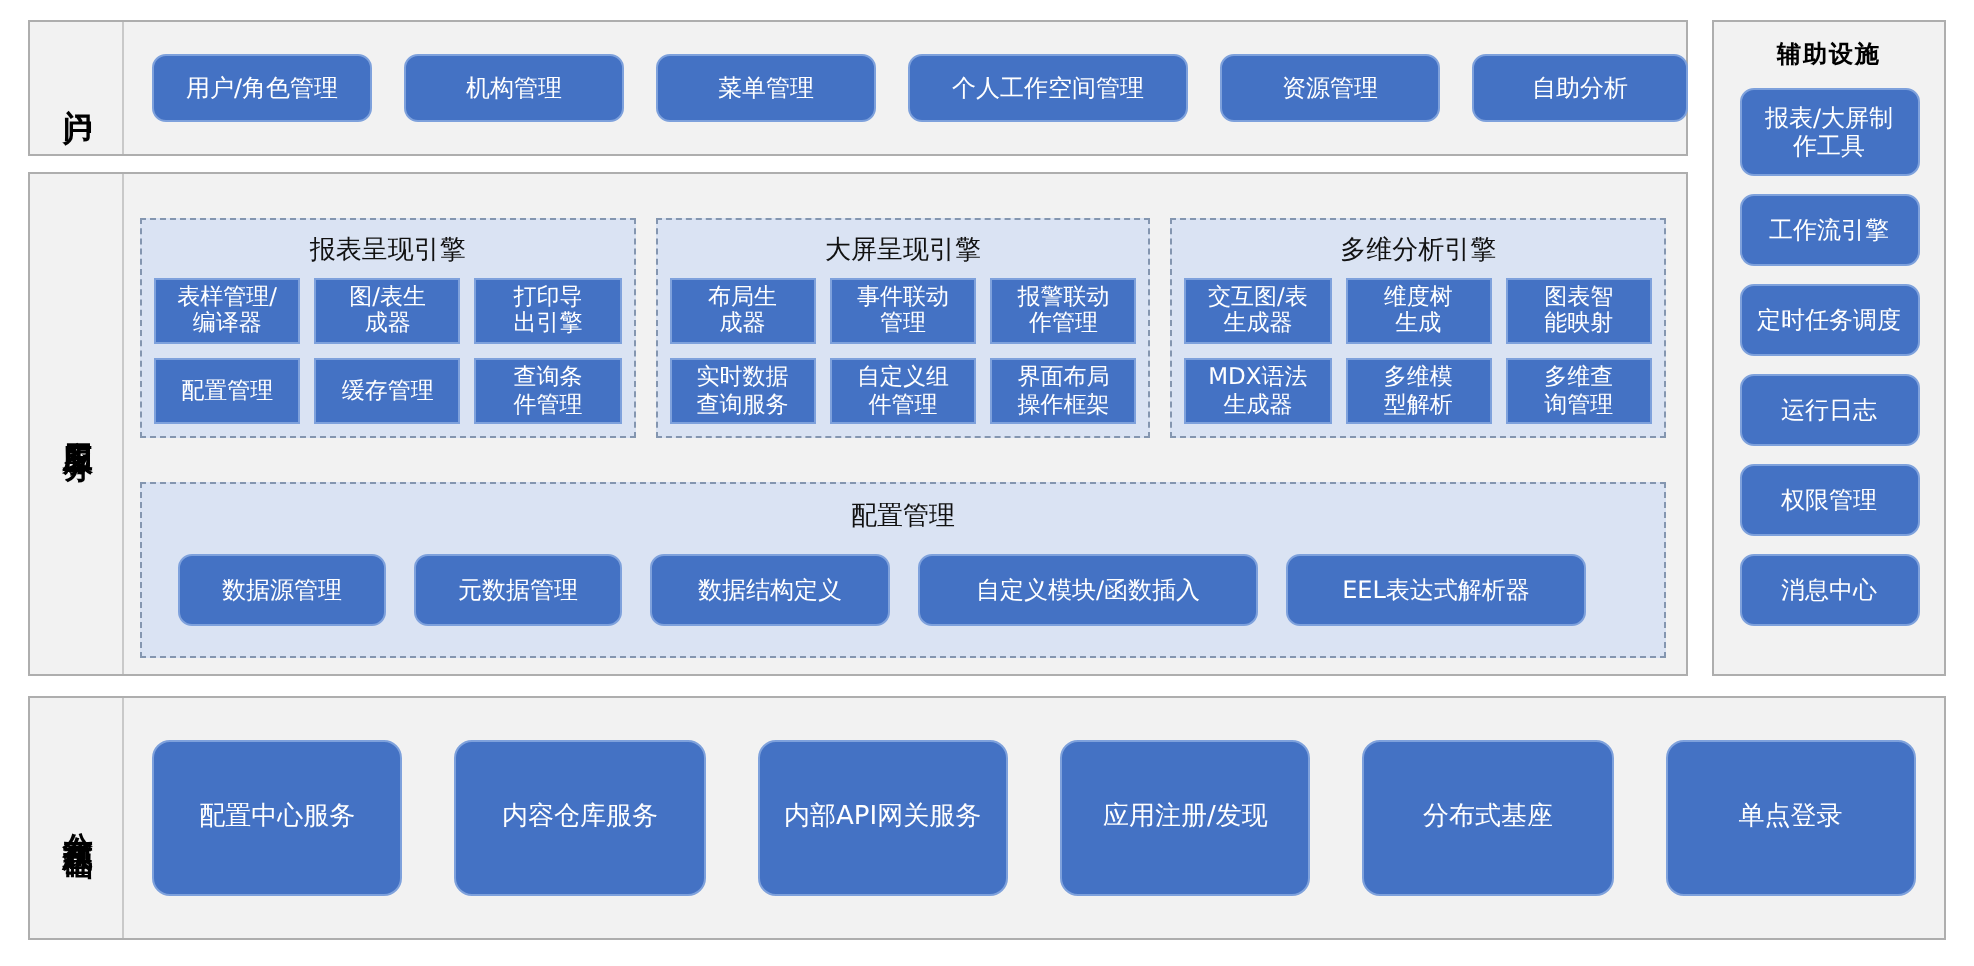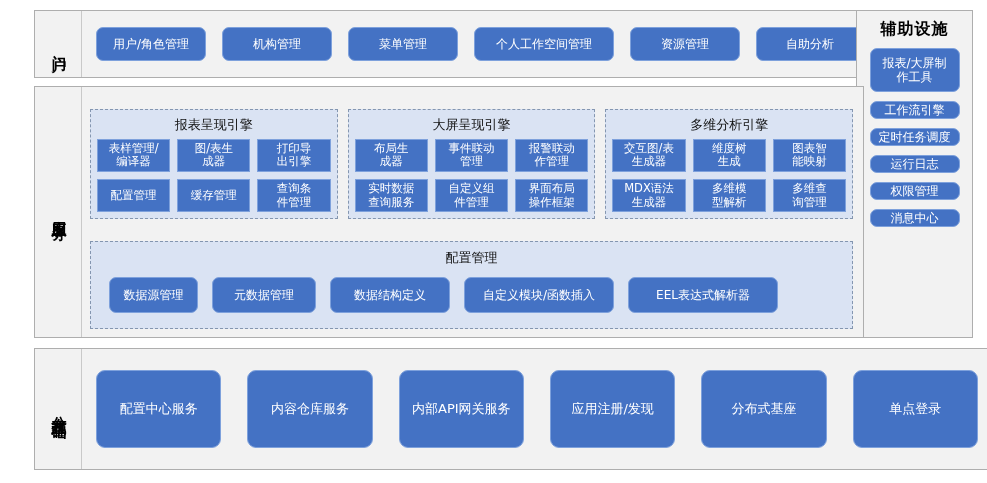--- a/index.html
+++ b/index.html
@@ -12,21 +12,20 @@
   .canvas{position:relative;width:987px;height:483px;box-sizing:border-box;}
 
   
   .section{
     position:absolute;
     background:#f2f2f2;
     border:1px solid #aeaeae;
     box-sizing:border-box;
     display:flex;
     align-items:center;
-    margin-left:20px;
   }
 
   
   .band-label{
     flex:0 0 auto;
     width:46px;
     align-self:stretch;
     display:flex;
     align-items:center;
     justify-content:center;
@@ -70,24 +69,24 @@
   }
   .portal-btns .btn{height:34px;flex:0 0 auto;}
 
   
   #aux{
     position:absolute;left:856px;top:10px;width:117px;height:328px;
     background:#f2f2f2;border:1px solid #aeaeae;box-sizing:border-box;
     display:flex;flex-direction:column;align-items:center;
     padding-top:8px;
   }
-  #aux .aux-title{font-weight:bold;font-size:16px;color:#000;margin-bottom:8px;letter-spacing:1px;}
+  #aux .aux-title{font-weight:bold;font-size:12px;color:#000;margin-bottom:8px;letter-spacing:1px;}
   #aux .btn{width:90px;margin-bottom:9px;}
   #aux .btn.tall{height:44px;}
-  #aux .btn.short{height:18px;}
+  #aux .btn.short{height:36px;}
 
   
   #appsvc{left:14px;top:86px;width:830px;height:252px;align-items:stretch;}
   .app-inner{
     flex:1;display:flex;flex-direction:column;
     padding:8px 10px 8px 8px;gap:8px;box-sizing:border-box;
   }
   .engines-row{display:flex;gap:10px;flex:0 0 auto;height:138px;align-items:center;}
   .engine{
     flex:1;
@@ -111,21 +110,21 @@
     flex:1;
     background:#dae3f3;
     border:1px dashed #8496b0;
     box-sizing:border-box;
     display:flex;flex-direction:column;align-items:center;
     padding:4px 8px 8px;
   }
   .config-title{font-size:13px;color:#111;margin:3px 0 7px;}
   .config-row{display:flex;gap:14px;width:100%;flex:1;align-items:center;padding:0 10px 4px;box-sizing:border-box;}
   .config-row .btn{height:36px;font-size:12px;flex:0 0 auto;}
-  .cw1{width:89px;} .cw2{width:104px;} .cw3{width:120px;} .cw4{width:150px;text-align:center;} .cw5{width:150px;}
+  .cw1{width:104px;} .cw2{width:104px;} .cw3{width:120px;} .cw4{width:170px;text-align:center;} .cw5{width:150px;}
 
   
   #base{left:14px;top:348px;width:959px;height:122px;align-items:stretch;}
   .base-inner{
     flex:1;display:flex;align-items:center;justify-content:space-between;
     gap:26px;padding:10px 14px;box-sizing:border-box;
   }
   .base-inner .btn{flex:1;height:78px;font-size:13px;border-radius:9px;}
 </style>
 </head>

